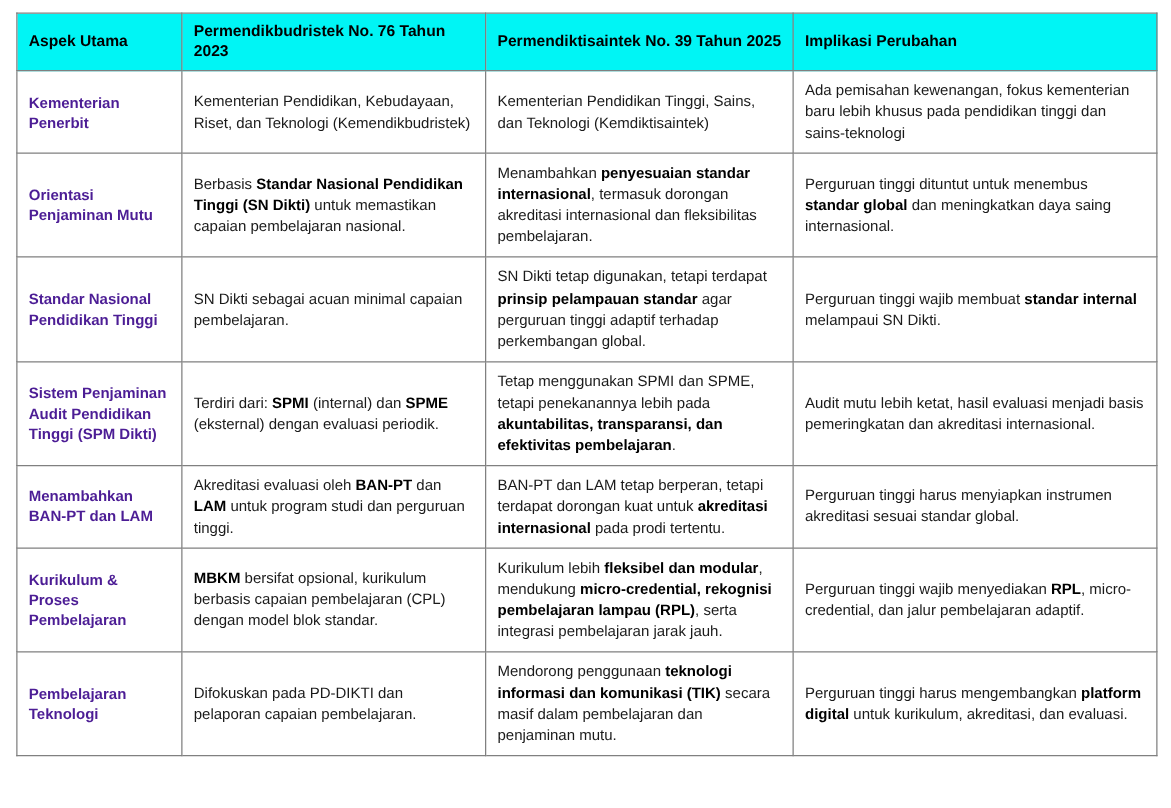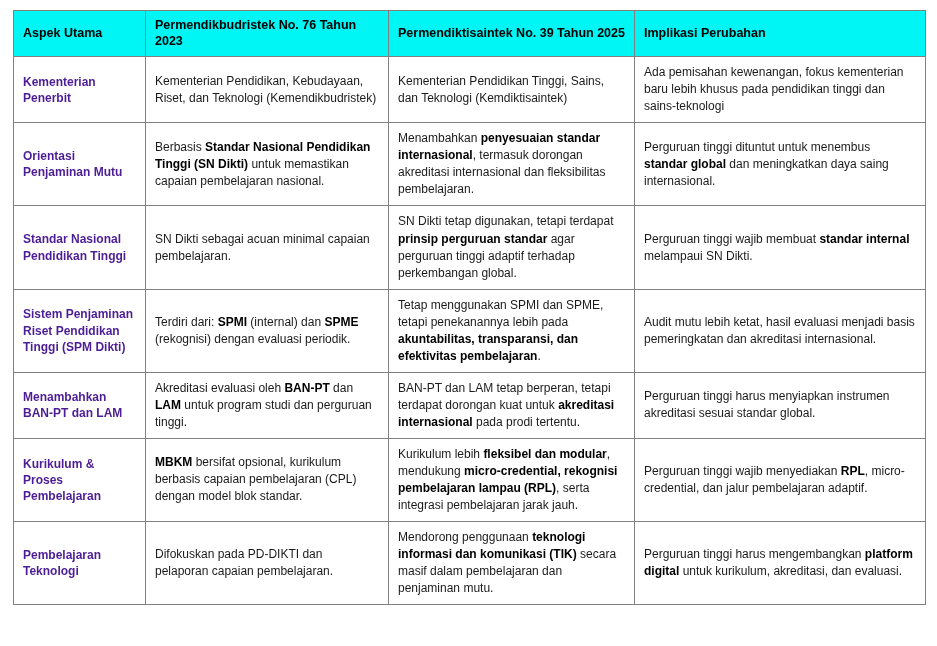--- a/index.html
+++ b/index.html
@@ -90,26 +90,26 @@
         </tr>
         <tr>
           <td class="aspek">Orientasi Penjaminan Mutu</td>
           <td><span class="seg">Berbasis </span><b class="seg">Standar Nasional Pendidikan Tinggi (SN Dikti)</b><span class="seg"> untuk memastikan capaian pembelajaran nasional.</span></td>
           <td><span class="seg">Menambahkan </span><b class="seg">penyesuaian standar internasional</b><span class="seg">, termasuk dorongan akreditasi internasional dan fleksibilitas pembelajaran.</span></td>
           <td><span class="seg">Perguruan tinggi dituntut untuk menembus </span><b class="seg">standar global</b><span class="seg"> dan meningkatkan daya saing internasional.</span></td>
         </tr>
         <tr>
           <td class="aspek">Standar Nasional Pendidikan Tinggi</td>
           <td><span class="seg">SN Dikti sebagai acuan minimal capaian pembelajaran.</span></td>
-          <td><span class="seg">SN Dikti tetap digunakan, tetapi terdapat </span><b class="seg">prinsip perguruan standar</b><span class="seg"> agar perguruan tinggi adaptif terhadap perkembangan global.</span></td>
+          <td><span class="seg">SN Dikti tetap digunakan, tetapi terdapat </span><b class="seg">prinsip pelampauan standar</b><span class="seg"> agar perguruan tinggi adaptif terhadap perkembangan global.</span></td>
           <td><span class="seg">Perguruan tinggi wajib membuat </span><b class="seg">standar internal</b><span class="seg"> melampaui SN Dikti.</span></td>
         </tr>
         <tr>
-          <td class="aspek">Sistem Penjaminan Riset Pendidikan Tinggi (SPM Dikti)</td>
-          <td><span class="seg">Terdiri dari: </span><b class="seg">SPMI</b><span class="seg"> (internal) dan </span><b class="seg">SPME</b><span class="seg"> (rekognisi) dengan evaluasi periodik.</span></td>
+          <td class="aspek">Sistem Penjaminan Audit Pendidikan Tinggi (SPM Dikti)</td>
+          <td><span class="seg">Terdiri dari: </span><b class="seg">SPMI</b><span class="seg"> (internal) dan </span><b class="seg">SPME</b><span class="seg"> (eksternal) dengan evaluasi periodik.</span></td>
           <td><span class="seg">Tetap menggunakan SPMI dan SPME, tetapi penekanannya lebih pada </span><b class="seg">akuntabilitas, transparansi, dan efektivitas pembelajaran</b><span class="seg">.</span></td>
           <td><span class="seg">Audit mutu lebih ketat, hasil evaluasi menjadi basis pemeringkatan dan akreditasi internasional.</span></td>
         </tr>
         <tr>
           <td class="aspek">Menambahkan BAN-PT dan LAM</td>
           <td><span class="seg">Akreditasi evaluasi oleh </span><b class="seg">BAN-PT</b><span class="seg"> dan </span><b class="seg">LAM</b><span class="seg"> untuk program studi dan perguruan tinggi.</span></td>
           <td><span class="seg">BAN-PT dan LAM tetap berperan, tetapi terdapat dorongan kuat untuk </span><b class="seg">akreditasi internasional</b><span class="seg"> pada prodi tertentu.</span></td>
           <td><span class="seg">Perguruan tinggi harus menyiapkan instrumen akreditasi sesuai standar global.</span></td>
         </tr>
         <tr>

